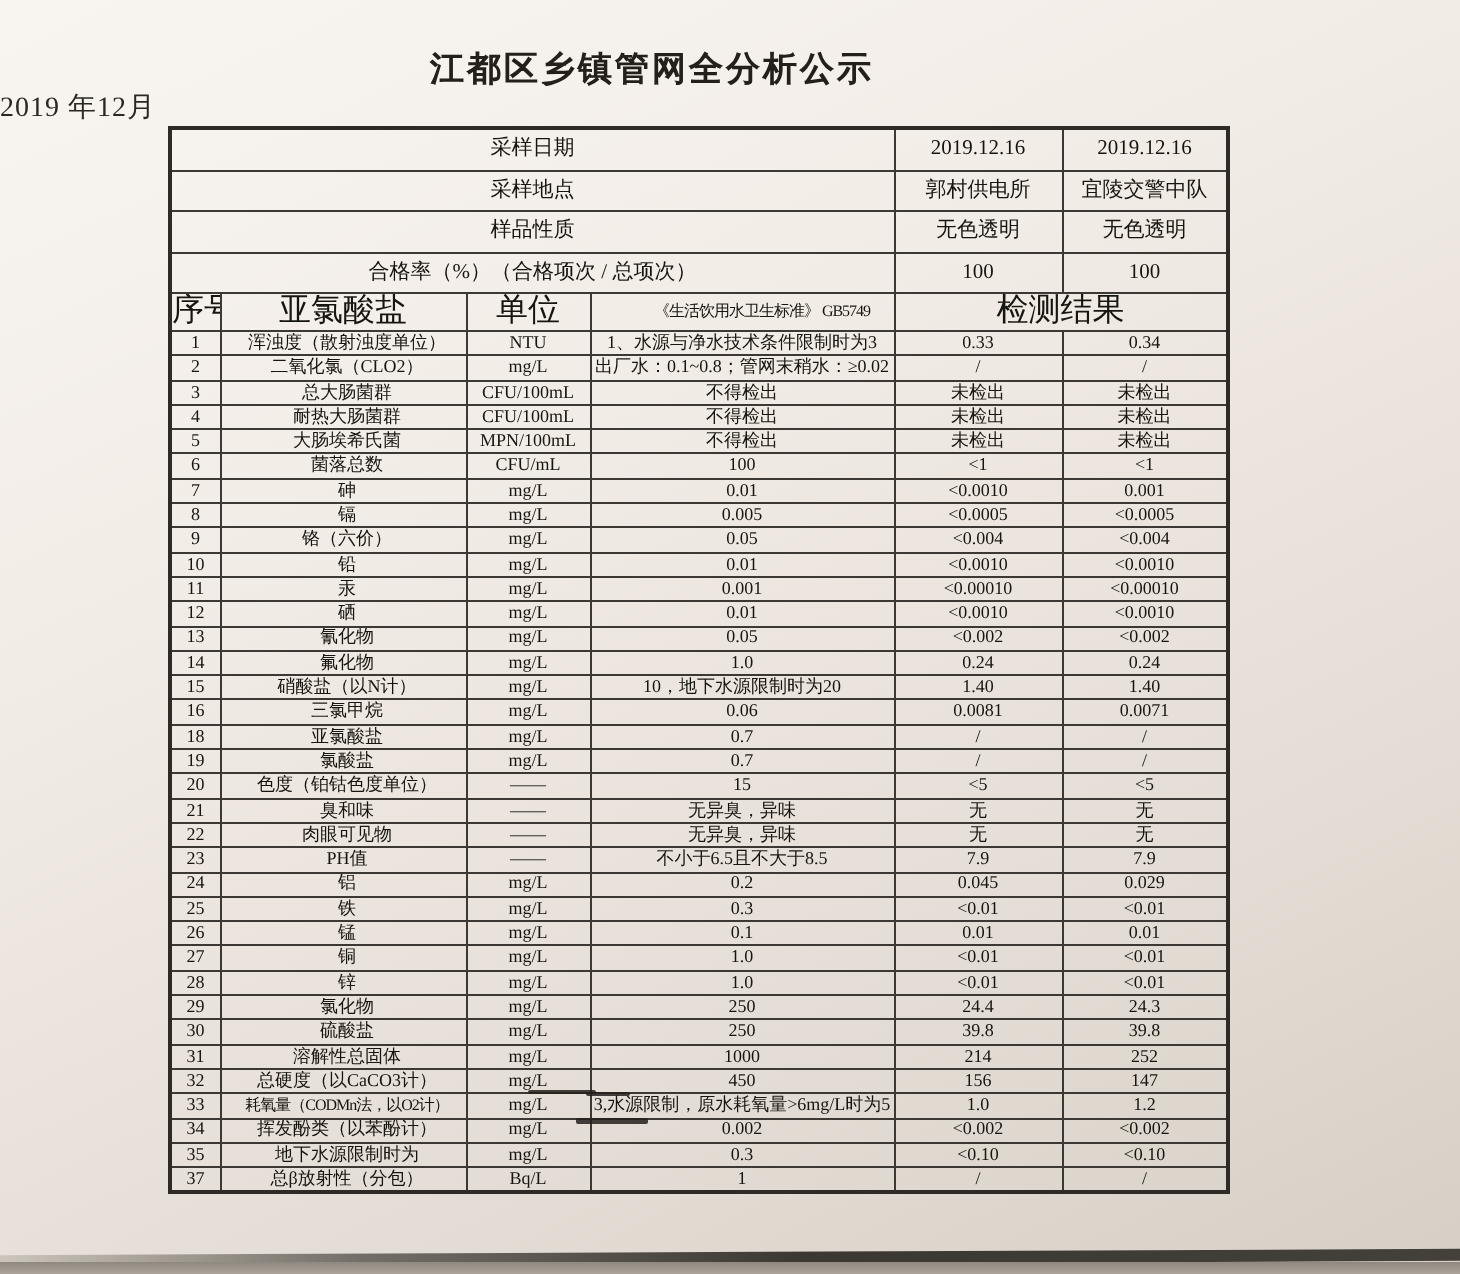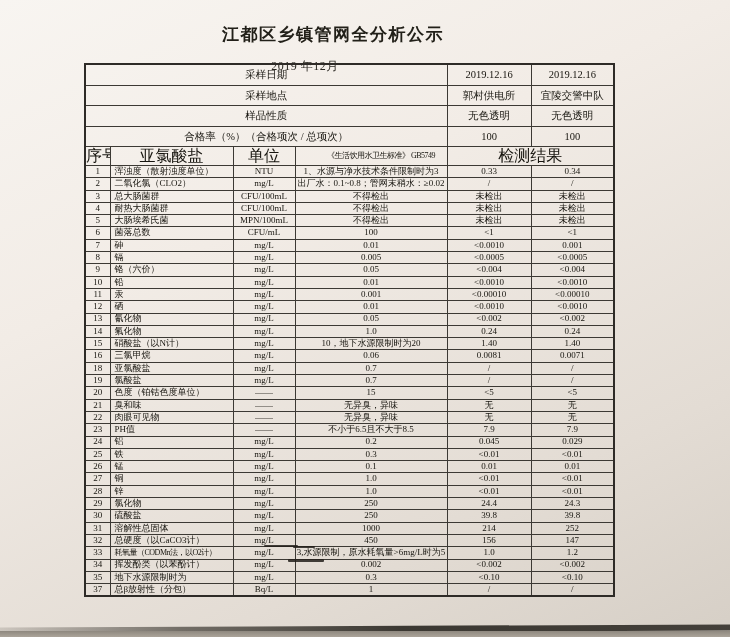--- a/index.html
+++ b/index.html
@@ -9,46 +9,44 @@
     overflow:hidden;
     background:linear-gradient(155deg,#f8f5f1 0%,#f2ece6 35%,#e3dcd4 75%,#d6cfc6 100%);
     font-family:"Liberation Serif","DejaVu Serif",serif;
     color:#1b1a18;
   }
   .doc-title{
     position:absolute;top:23px;left:0;width:652px;
     text-align:center;
     font-size:17px;font-weight:bold;letter-spacing:1.5px;
     color:#222019;
-    padding-left:7px;
   }
   .doc-subtitle{
-    position:absolute;top:58px;left:0;width:610px;
-    text-align:center;
-    font-size:12px;letter-spacing:0.5px;
+    position:absolute;top:45px;left:0;width:610px;
+    font-size:14px;letter-spacing:0.5px;
     color:#2a2822;
   }
   table.analysis{
     position:absolute;left:84px;top:63px;
     width:529px;
     border-collapse:collapse;table-layout:fixed;
     border:2px solid #2e2b27;
     background:transparent;
   }
   table.analysis td{
     border:1px solid #3c3934;
     text-align:center;vertical-align:middle;
     padding:0;overflow:hidden;white-space:nowrap;
     line-height:1.05;
     color:#17150f;
   }
   tr.info-row td{height:19.5px;font-size:10.5px;}
   tr.cols-row td{height:18px;font-size:16px;}
   tbody.data td{height:11.3px;font-size:9px;}
-  tbody.data td.item{text-align:left;padding-left:4px;}
+  tbody.data td.item{text-align:center;padding-left:4px;}
   .pen-mark{position:absolute;background:#23201b;border-radius:1px;opacity:0.85;}
   .scan-shadow{
     position:absolute;left:-4px;top:626px;width:740px;height:6px;
     background:linear-gradient(90deg,rgba(92,87,79,0.18) 0%,rgba(66,62,55,0.7) 25%,#3b3832 55%,#44403a 100%);
     transform:rotate(-0.25deg);
   }
   .scan-edge{
     position:absolute;left:0;top:631px;width:730px;height:6px;
     background:linear-gradient(180deg,#8e887f 0%,#aba49a 100%);
   }

